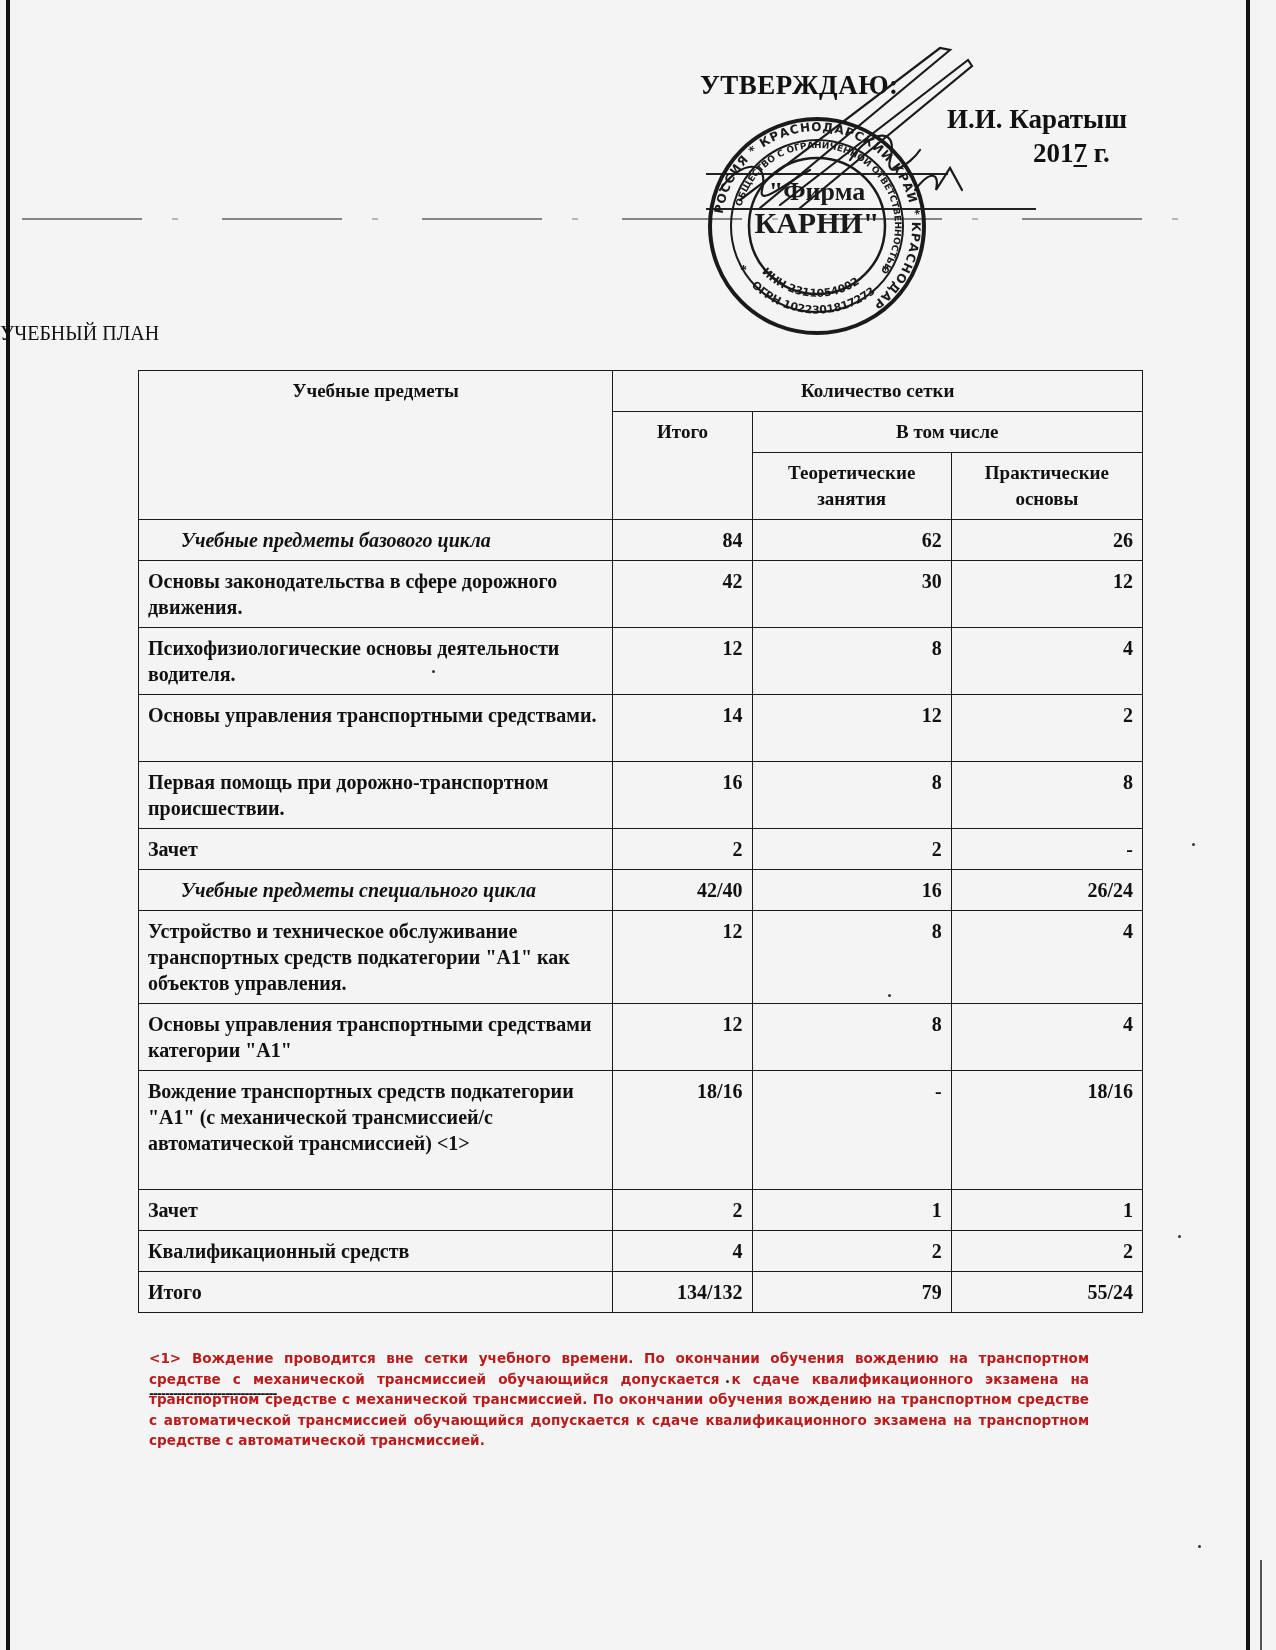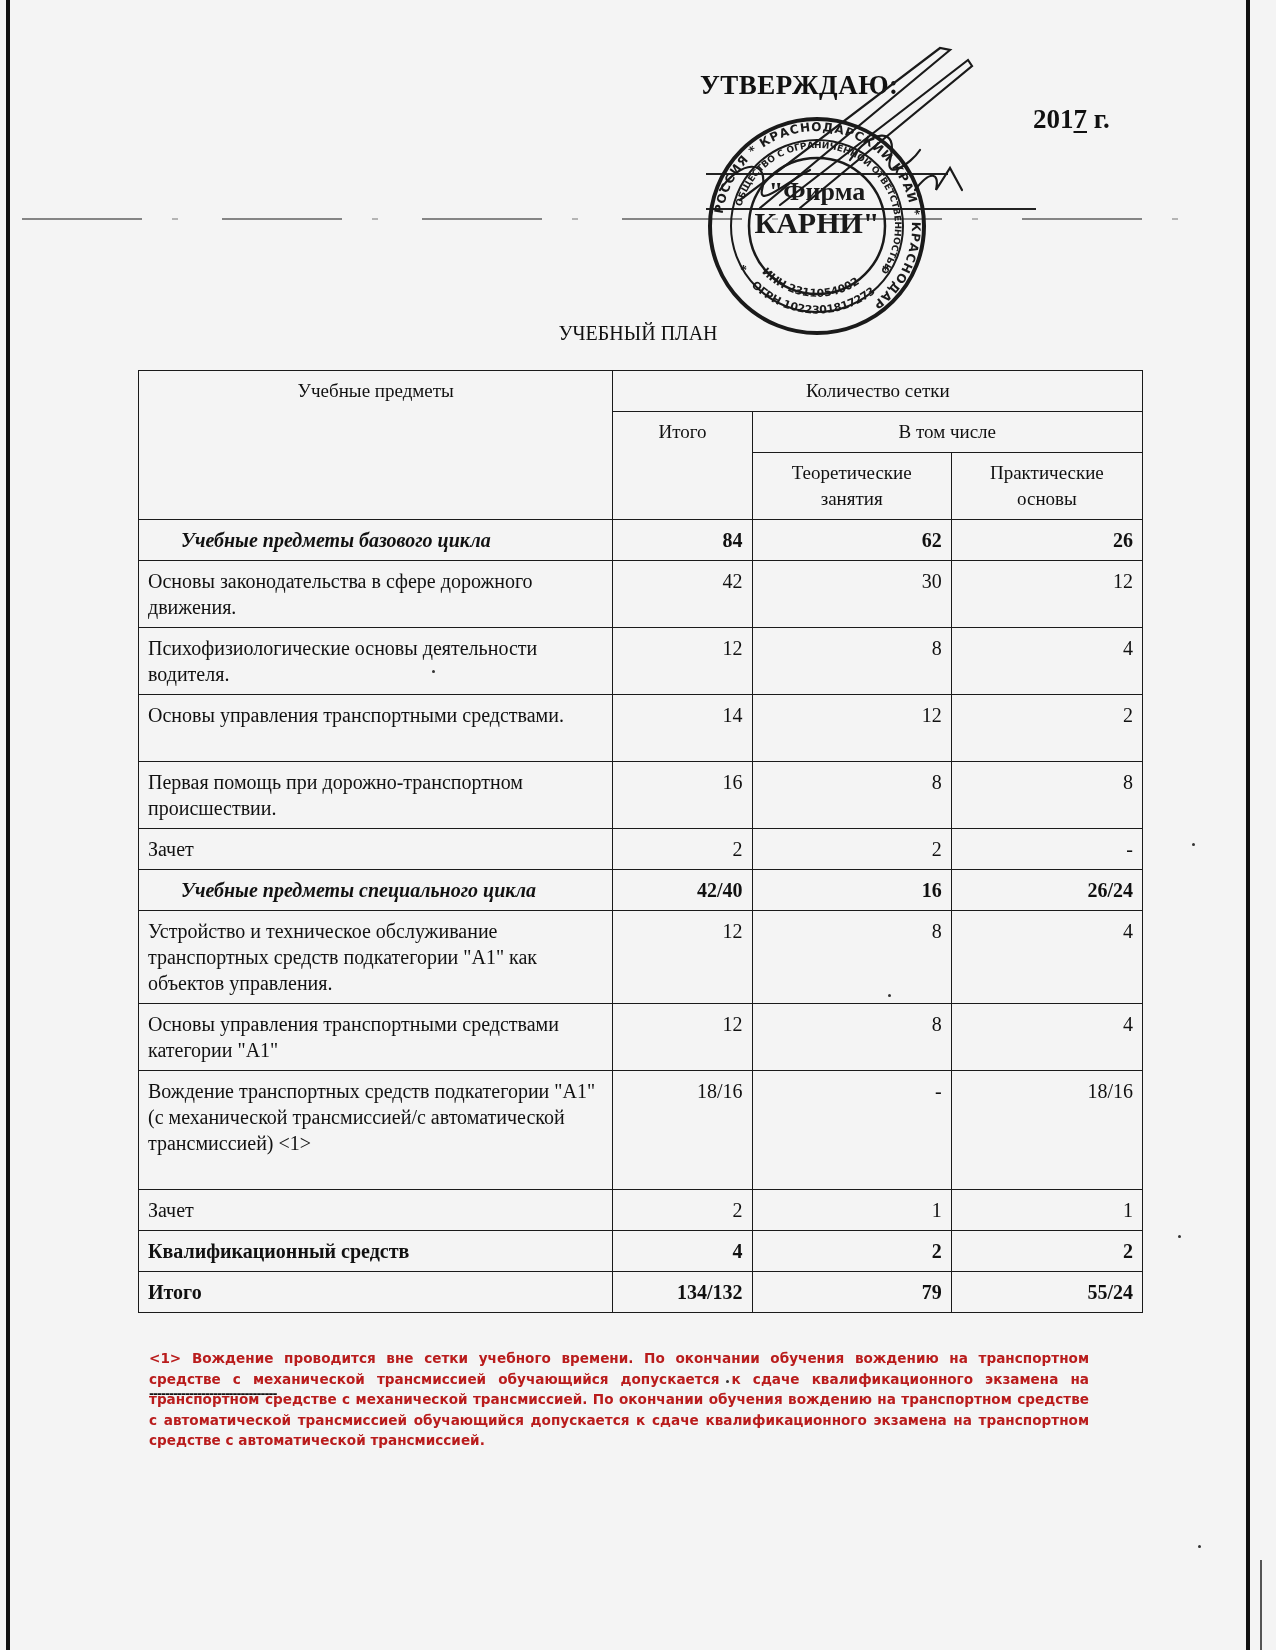--- a/index.html
+++ b/index.html
@@ -44,37 +44,37 @@
     .stamp {
       position: absolute; left: 706px; top: 115px; width: 222px; height: 222px;
       z-index: 1;
     }
     .signature {
       position: absolute; left: 700px; top: 40px; width: 320px; height: 190px; z-index: 3;
     }
     
     .doc-title {
       position: absolute; left: 0; width: 1276px; top: 322px;
-      text-align: center; font-size: 20px; font-weight: normal;
+      text-align: left; font-size: 20px; font-weight: normal;
       font-family: "Liberation Serif", serif;
     }
     
     table.plan {
       position: absolute; left: 138px; top: 370px;
       width: 1005px;
       border-collapse: collapse;
       font-family: "Liberation Serif", "DejaVu Serif", serif;
       font-size: 20px;
       line-height: 26px;
     }
     table.plan td, table.plan th {
       border: 1.6px solid #1a1a1a;
       padding: 7px 9px;
       vertical-align: top;
-      font-weight: normal;
+      font-weight: bold;
     }
     table.plan th { text-align: center; font-size: 19px; }
     table.plan td.num { text-align: right; }
     table.plan tr.section td { font-weight: bold; padding-left: 42px; }
     table.plan tr.section td.name { font-style: italic; }
     table.plan tr.bold td { font-weight: bold; }
     .c1 { width: 455px; }
     .c2 { width: 120px; }
     .c3 { width: 180px; }
     .c4 { width: 172px; }
@@ -123,20 +123,21 @@
     <textPath href="#bottomInner" startOffset="20%">ИНН 2311054002</textPath>
   </text>
   <text x="111" y="85" text-anchor="middle" font-family="Liberation Serif, serif" font-size="26" font-weight="bold" fill="#1a1a1a">"Фирма</text>
   <text x="111" y="118" text-anchor="middle" font-family="Liberation Serif, serif" font-size="30" font-weight="bold" fill="#1a1a1a">КАРНИ"</text>
   <text x="34" y="160" font-size="14" font-weight="bold" fill="#1a1a1a">*</text>
   <text x="176" y="160" font-size="14" font-weight="bold" fill="#1a1a1a">*</text>
 </svg>
 
 <div class="approval">
   <div class="line title">УТВЕРЖДАЮ:</div>
+  <div class="line name-line">И.И. Каратыш</div>
   <div class="line date-line">
     <span>201</span><span class="year-underline">7</span>&nbsp;<span>г.</span>
   </div>
 </div>
 <div class="sig-line" style="left:706px; top:173px; width:242px;"></div>
 <div class="sig-line" style="left:706px; top:208px; width:330px;"></div>
 
 <svg class="signature" viewBox="0 0 320 190" xmlns="http://www.w3.org/2000/svg">
   <g fill="none" stroke="#1a1a1a" stroke-width="2.2" stroke-linecap="round">
     <path d="M 40,160 L 240,8 L 250,10 L 60,168"></path>

